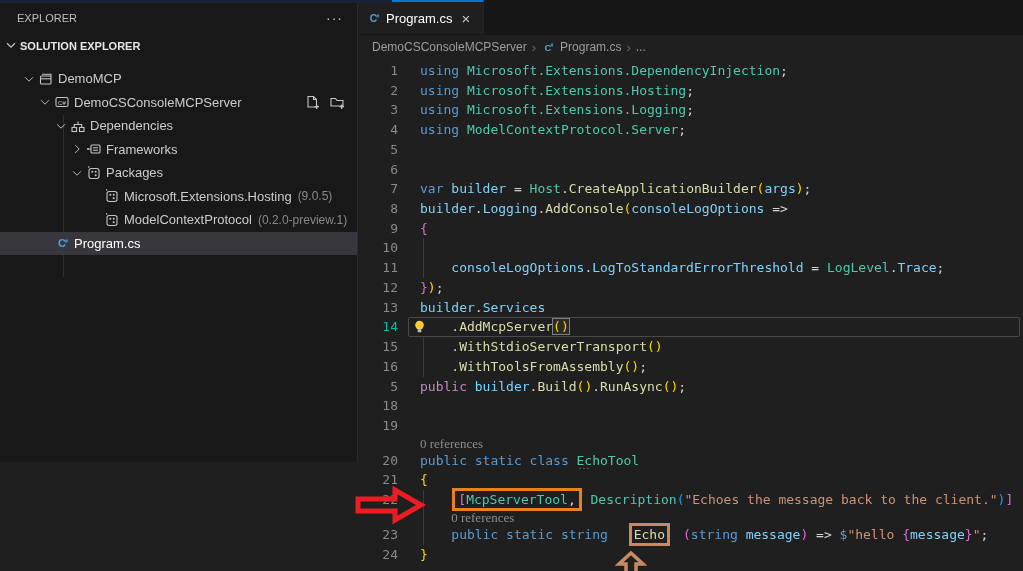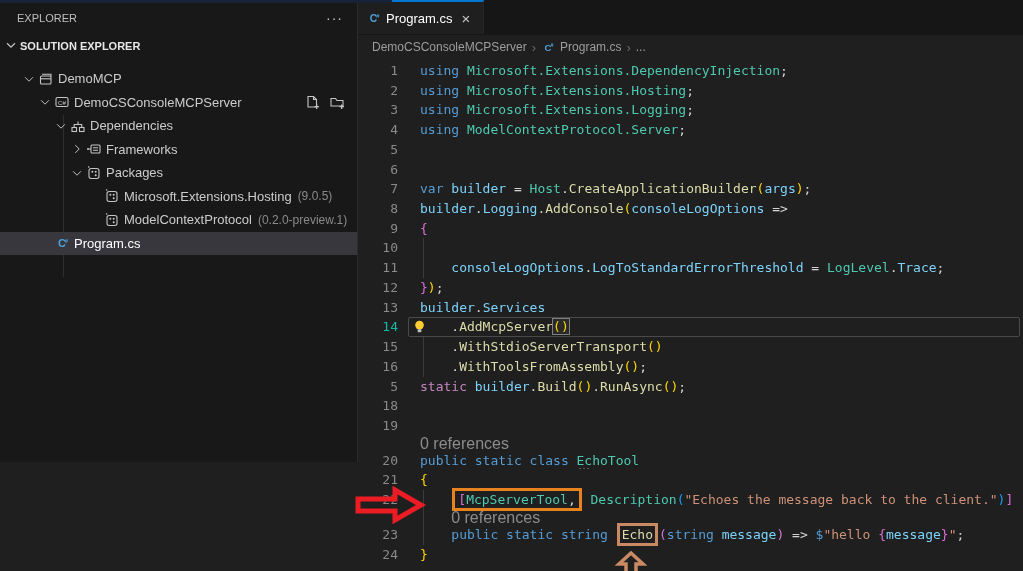--- a/index.html
+++ b/index.html
@@ -41,25 +41,25 @@
   
   .code{position:absolute;left:0;top:59px;right:0;bottom:0;padding-top:2px;
         font-family:"DejaVu Sans Mono",monospace;font-size:13px;}
   .crow{position:relative;height:19.73px;line-height:19.73px;white-space:pre;}
   .crow.lensrow{height:15px;line-height:15px;}
   .gut{position:absolute;left:0;top:0;width:40px;text-align:right;color:#8A8A8A;user-select:none;}
   .crow.cur .gut{color:#14b8a6;}
   .ctext{position:absolute;left:62px;top:0;}
   .guide{position:absolute;left:65px;top:0;bottom:0;width:1px;background:#3B3B3B;}
   .curbox{position:absolute;left:50px;right:3px;top:0;bottom:0;border:1px solid #4A4A4A;border-radius:2px;}
-  .lens{position:absolute;top:0;font-family:Liberation Sans, sans-serif;font-size:16px;color:#8C8C8C;cursor:pointer;}
+  .lens{position:absolute;top:0;font-family:Liberation Serif, serif;font-size:13px;color:#8C8C8C;cursor:pointer;}
   .bulb{position:absolute;left:54px;top:2px;width:15px;height:15px;cursor:pointer;}
   .m{outline:1px solid #7F7F7F;background:rgba(120,120,120,.12);}
   .boxorange{display:inline-block;border:3px solid var(--orange,#E8821E);padding:0 3px;margin:-3px 1px;line-height:17px;}
-  .boxtan{display:inline-block;border:3px solid var(--tan,#C98A63);padding:0 2px;margin:-3px 1px;line-height:17px;}
+  .boxtan{display:inline-block;border:3px solid var(--tan,#C98A63);padding:0 2px;margin:-3px 13px;line-height:17px;}
   .relwrap{position:relative;display:inline-block;}
   .sugg-dots{position:absolute;left:2px;bottom:-8px;font-size:9px;letter-spacing:1px;color:#9A9A9A;font-family:"Liberation Sans",sans-serif;}
 
   
   .ann{position:absolute;z-index:9;pointer-events:none;}
 </style>
 <style>.c-kw{color:#569CD6}.c-ctl{color:#C586C0}.c-typ{color:#4EC9B0}.c-fn{color:#DCDCAA}.c-var{color:#7dd3fc}.c-str{color:#CE9178}.c-com{color:#6A9955}.c-pun{color:#D4D4D4}.c-b1{color:#FFD700}.c-b2{color:#DA70D6}.c-b3{color:#179FFF}</style></head>
 <body>
 
 <div class="app" style="--orange: #E8821E; --tan: #C98A63;">
@@ -258,21 +258,21 @@
         <div class="crow"><div class="guide"></div><span class="gut">10</span></div>
         <div class="crow"><div class="guide"></div><span class="gut">11</span><span class="ctext"><span class="c-pun">    </span><span class="c-var">consoleLogOptions</span><span class="c-pun">.</span><span class="c-var">LogToStandardErrorThreshold</span><span class="c-pun"> = </span><span class="c-typ">LogLevel</span><span class="c-pun">.</span><span class="c-var">Trace</span><span class="c-pun">;</span></span></div>
         <div class="crow"><span class="gut">12</span><span class="ctext"><span class="c-b2">}</span><span class="c-b1">)</span><span class="c-pun">;</span></span></div>
         <div class="crow"><span class="gut">13</span><span class="ctext"><span class="c-var">builder</span><span class="c-pun">.</span><span class="c-var">Services</span></span></div>
         <div class="crow cur"><div class="curbox"></div><span class="gut">14</span><span class="bulb"><svg width="15" height="15" viewBox="0 0 16 16">
               <circle cx="8" cy="6.5" r="4.6" fill="#FFCC33"></circle>
               <rect x="6" y="11" width="4" height="3" rx="0.8" fill="#BDBDBD"></rect>
             </svg></span><span class="ctext"><span class="c-pun">    .</span><span class="c-fn">AddMcpServer</span><span class="c-b1 m">()</span></span></div>
         <div class="crow"><div class="guide"></div><span class="gut">15</span><span class="ctext"><span class="c-pun">    .</span><span class="c-fn">WithStdioServerTransport</span><span class="c-b1">()</span></span></div>
         <div class="crow"><div class="guide"></div><span class="gut">16</span><span class="ctext"><span class="c-pun">    .</span><span class="c-fn">WithToolsFromAssembly</span><span class="c-b1">()</span><span class="c-pun">;</span></span></div>
-        <div class="crow"><span class="gut">5</span><span class="ctext"><span class="c-ctl">static </span><span class="c-var">builder</span><span class="c-pun">.</span><span class="c-fn">Build</span><span class="c-b1">()</span><span class="c-pun">.</span><span class="c-fn">RunAsync</span><span class="c-b1">()</span><span class="c-pun">;</span></span></div>
+        <div class="crow"><span class="gut">5</span><span class="ctext"><span class="c-ctl">public </span><span class="c-var">builder</span><span class="c-pun">.</span><span class="c-fn">Build</span><span class="c-b1">()</span><span class="c-pun">.</span><span class="c-fn">RunAsync</span><span class="c-b1">()</span><span class="c-pun">;</span></span></div>
         <div class="crow"><span class="gut">18</span><span class="ctext"></span></div>
         <div class="crow"><span class="gut">19</span></div>
         <div class="crow lensrow"><span class="lens" style="left: 62px;">0 references</span></div>
         <div class="crow"><span class="gut">20</span><span class="ctext"><span class="c-kw">public static class </span><span class="c-typ relwrap">EchoTool<span class="sugg-dots">···</span></span></span></div>
         <div class="crow"><span class="gut">21</span><span class="ctext"><span class="c-b1">{</span></span></div>
         <div class="crow"><div class="guide"></div><span class="gut">22</span><span class="ctext"><span class="c-pun">    </span><span class="boxorange"><span class="c-b2">[</span><span class="c-typ">McpServerTool</span><span class="c-pun">,</span></span><span class="c-pun"> </span><span class="c-typ">Description</span><span class="c-b3">(</span><span class="c-str">"Echoes the message back to the client."</span><span class="c-b3">)</span><span class="c-b2">]</span></span></div>
         <div class="crow lensrow"><div class="guide"></div><span class="lens" style="left: 93.2px;">0 references</span></div>
         <div class="crow"><div class="guide"></div><span class="gut">23</span><span class="ctext"><span class="c-pun">    </span><span class="c-kw">public static string </span><span class="c-fn boxtan">Echo</span><span class="c-b2">(</span><span class="c-kw">string </span><span class="c-var">message</span><span class="c-b2">)</span><span class="c-pun"> =&gt; </span><span class="c-kw">$</span><span class="c-str">"hello </span><span class="c-b2">{</span><span class="c-var">message</span><span class="c-b2">}</span><span class="c-str">"</span><span class="c-pun">;</span></span></div>
         <div class="crow"><span class="gut">24</span><span class="ctext"><span class="c-b1">}</span></span></div>
       </div>

